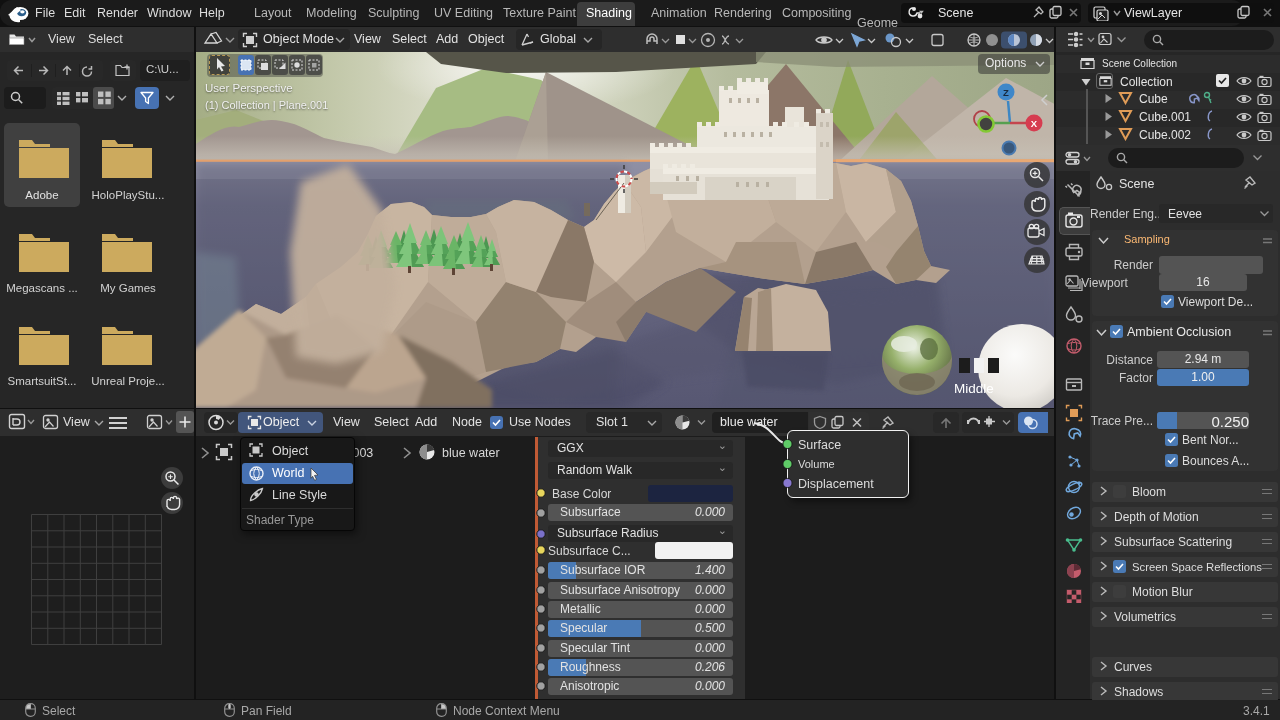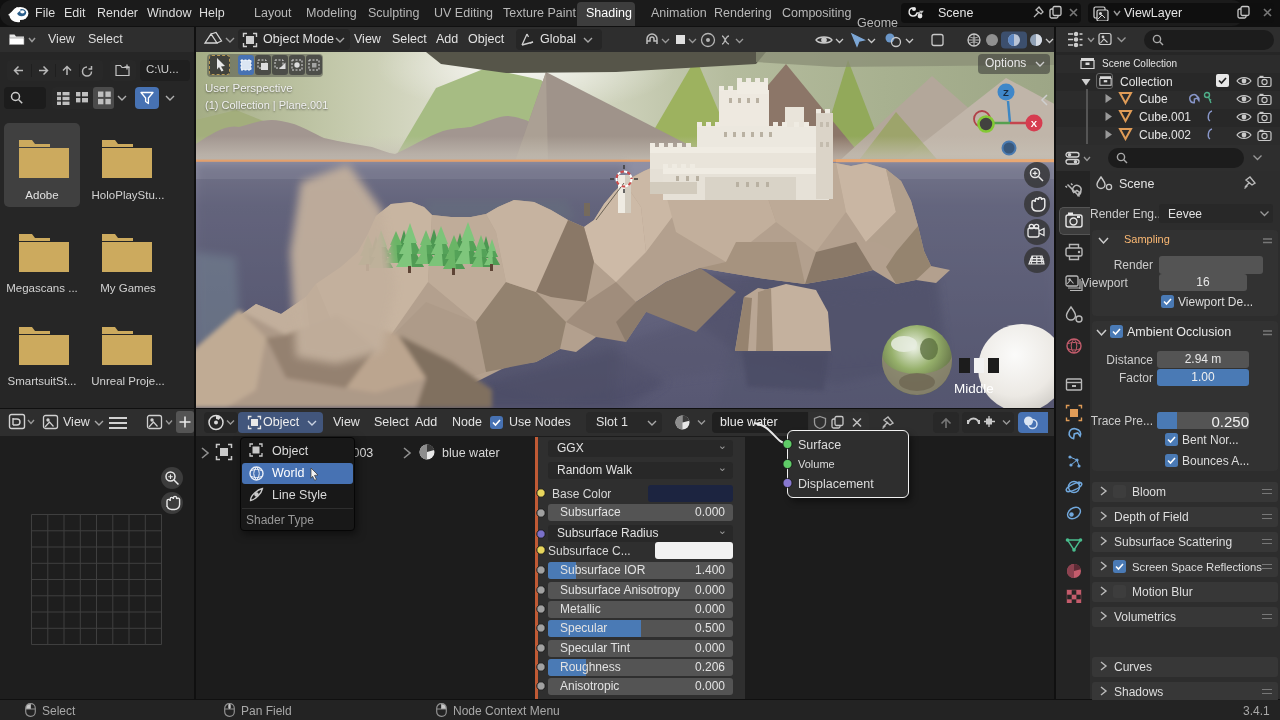--- a/index.html
+++ b/index.html
@@ -24,21 +24,21 @@
 #imgeditor { left:0; top:409px; width:194px; height:290px; background:#1e1e1e; }
 #shadereditor { left:196px; top:409px; width:858px; height:290px; background:#1c1c1c; }
 #statusbar { left:0; top:700px; width:1280px; height:20px; background:#232323; color:#a8a8a8; }
 
 .nf { width:185px; height:17px; font-size:12px; color:#e2e2e2; border-radius:3px; overflow:hidden; }
 .nf.ddl { background:#282828; padding:1px 0 0 9px; }
 .nf .nv { position:absolute; right:6px; top:-1px; color:#9a9a9a; font-size:11px; }
 .nf.sl { background:#545454; }
 .nf.sl i { position:absolute; left:0; top:0; height:17px; background:#4a7ab5; display:block; }
 .nf.sl b { position:absolute; left:12px; top:1px; font-weight:normal; }
-.nf.sl span { position:absolute; right:8px; top:1px; }
+.nf.sl span { position:absolute; right:8px; top:1px;font-style:italic; }
 
 .panel { position:absolute; left:36px; width:186px; height:20px; background:#373737; border-radius:3px; color:#dedede; font-size:12px; }
 .panel .arr { position:absolute; left:6px; top:4px; width:10px; height:10px; }
 .panel .nm { position:absolute; left:22px; top:2.5px; }
 .panel .eq { position:absolute; right:6px; top:6px; width:10px; }
 .cb { position:absolute; width:13px; height:13px; border-radius:2.5px; background:#545454; }
 .cb.on { background:#4a7ab5; }
 </style>
 </head>
 <body>
@@ -884,21 +884,21 @@
         <span class="cb" style="left:21px;top:3px;background:#3d3d3d"></span>
         <span class="nm" style="left:40px">Bloom</span>
         <svg class="eq" viewBox="0 0 10 8">
           <path d="M0 1.5 h10 M0 5.5 h10" stroke="#777" stroke-width="1.2"></path>
         </svg>
       </div>
     <div class="panel" style="top:362px">
         <svg class="arr" viewBox="0 0 10 10">
           <path d="M3 1 l5 4 -5 4" stroke="#bbb" fill="none" stroke-width="1.4"></path>
         </svg>
-        <span class="nm">Depth of Field</span>
+        <span class="nm">Depth of Motion</span>
         <svg class="eq" viewBox="0 0 10 8">
           <path d="M0 1.5 h10 M0 5.5 h10" stroke="#777" stroke-width="1.2"></path>
         </svg>
       </div>
     <div class="panel" style="top:387px">
         <svg class="arr" viewBox="0 0 10 10">
           <path d="M3 1 l5 4 -5 4" stroke="#bbb" fill="none" stroke-width="1.4"></path>
         </svg>
         <span class="nm">Subsurface Scattering</span>
         <svg class="eq" viewBox="0 0 10 8">

